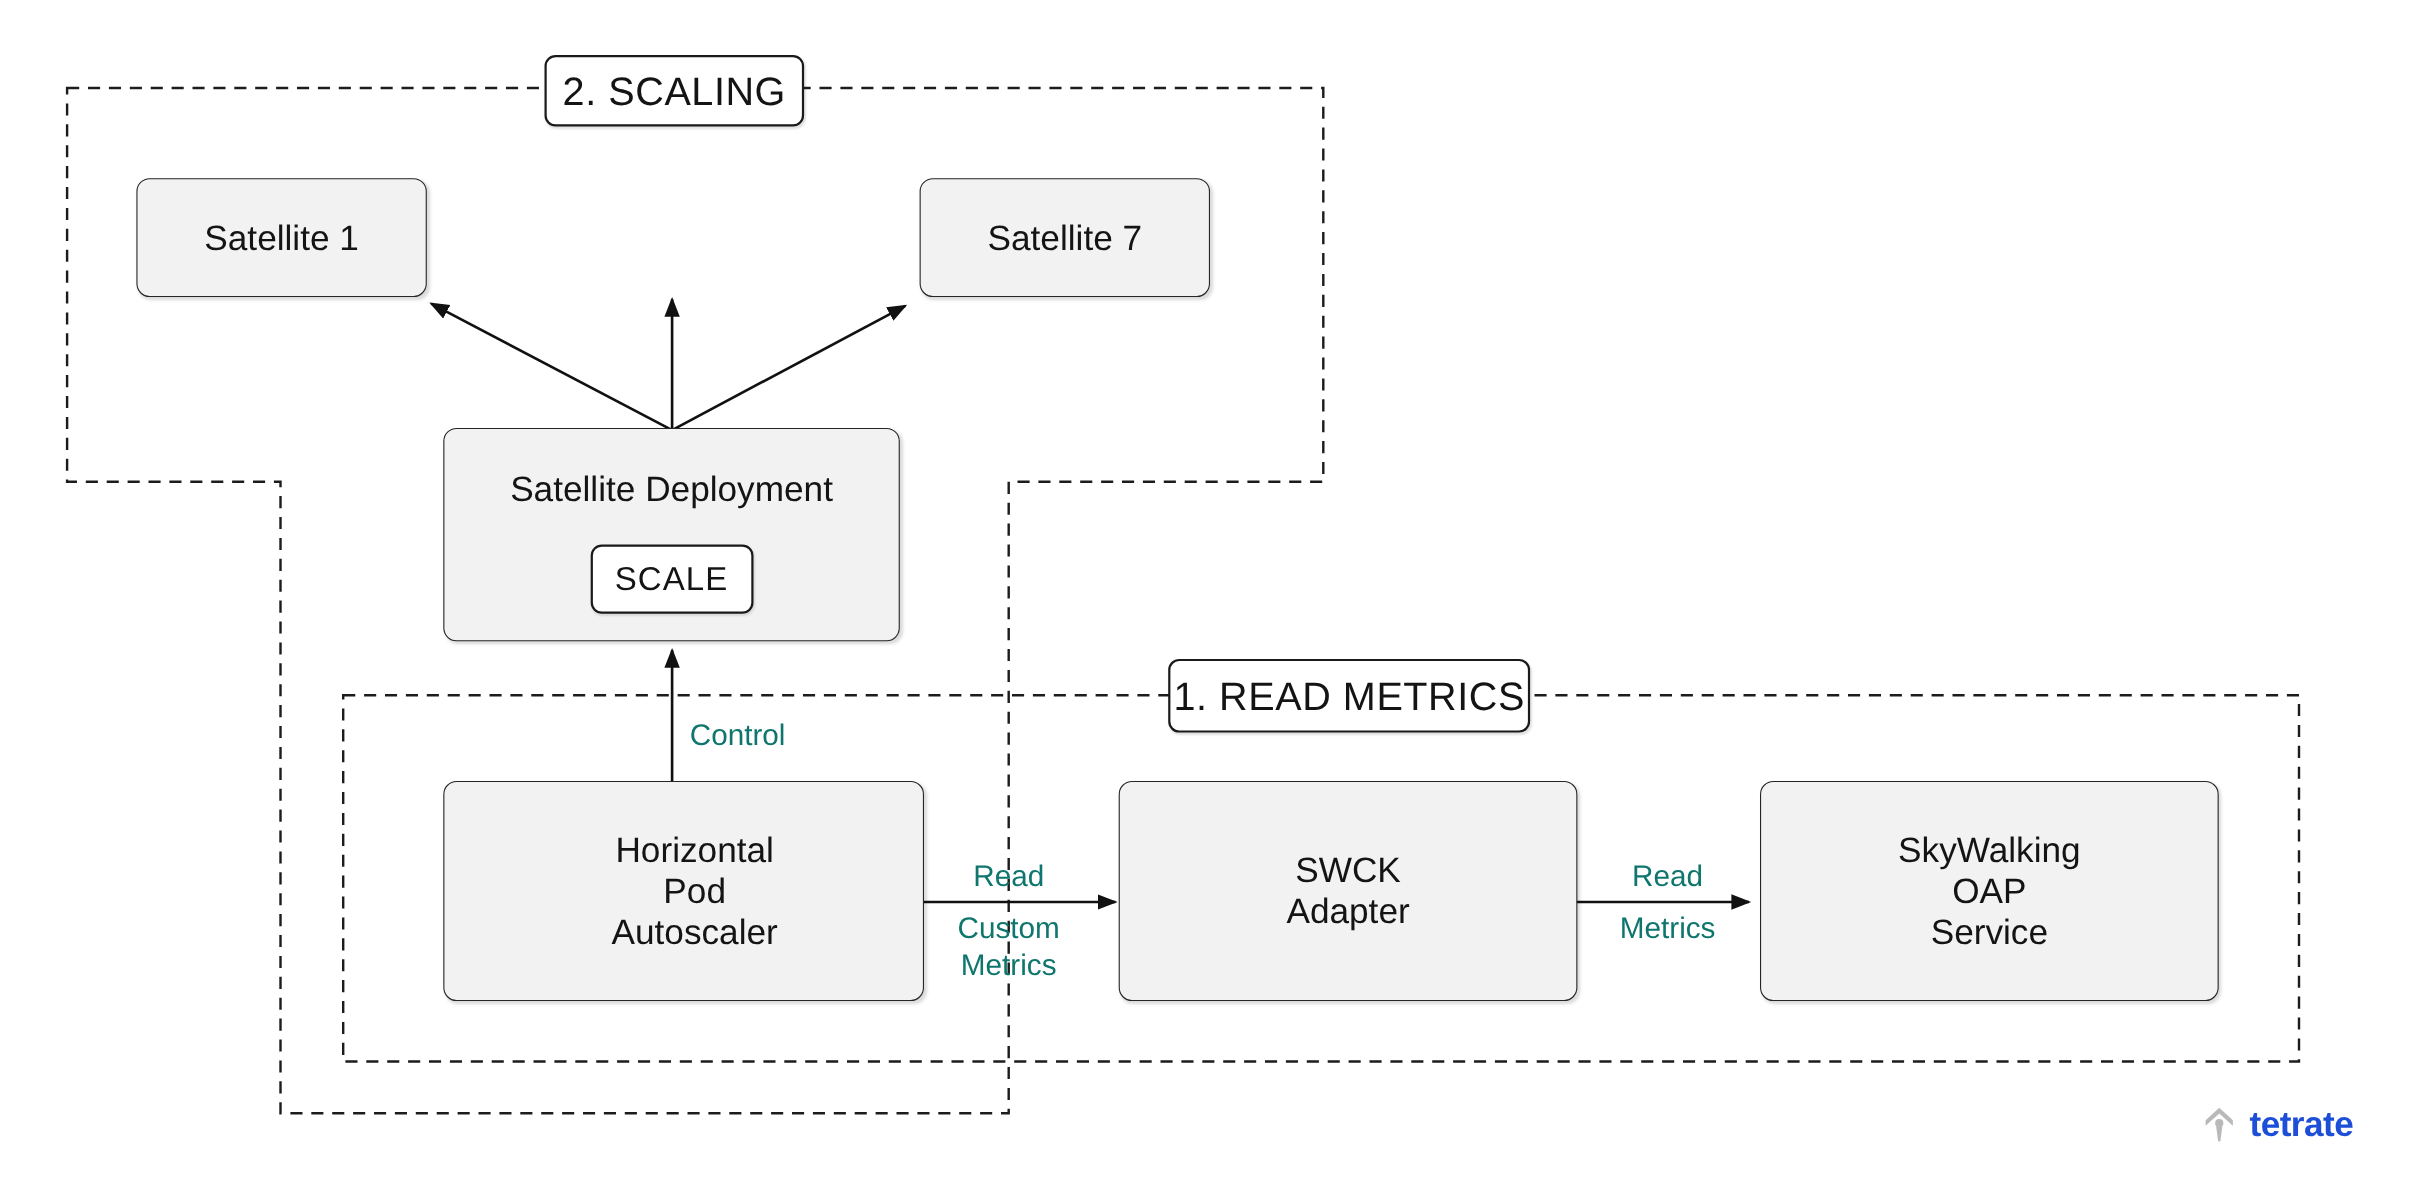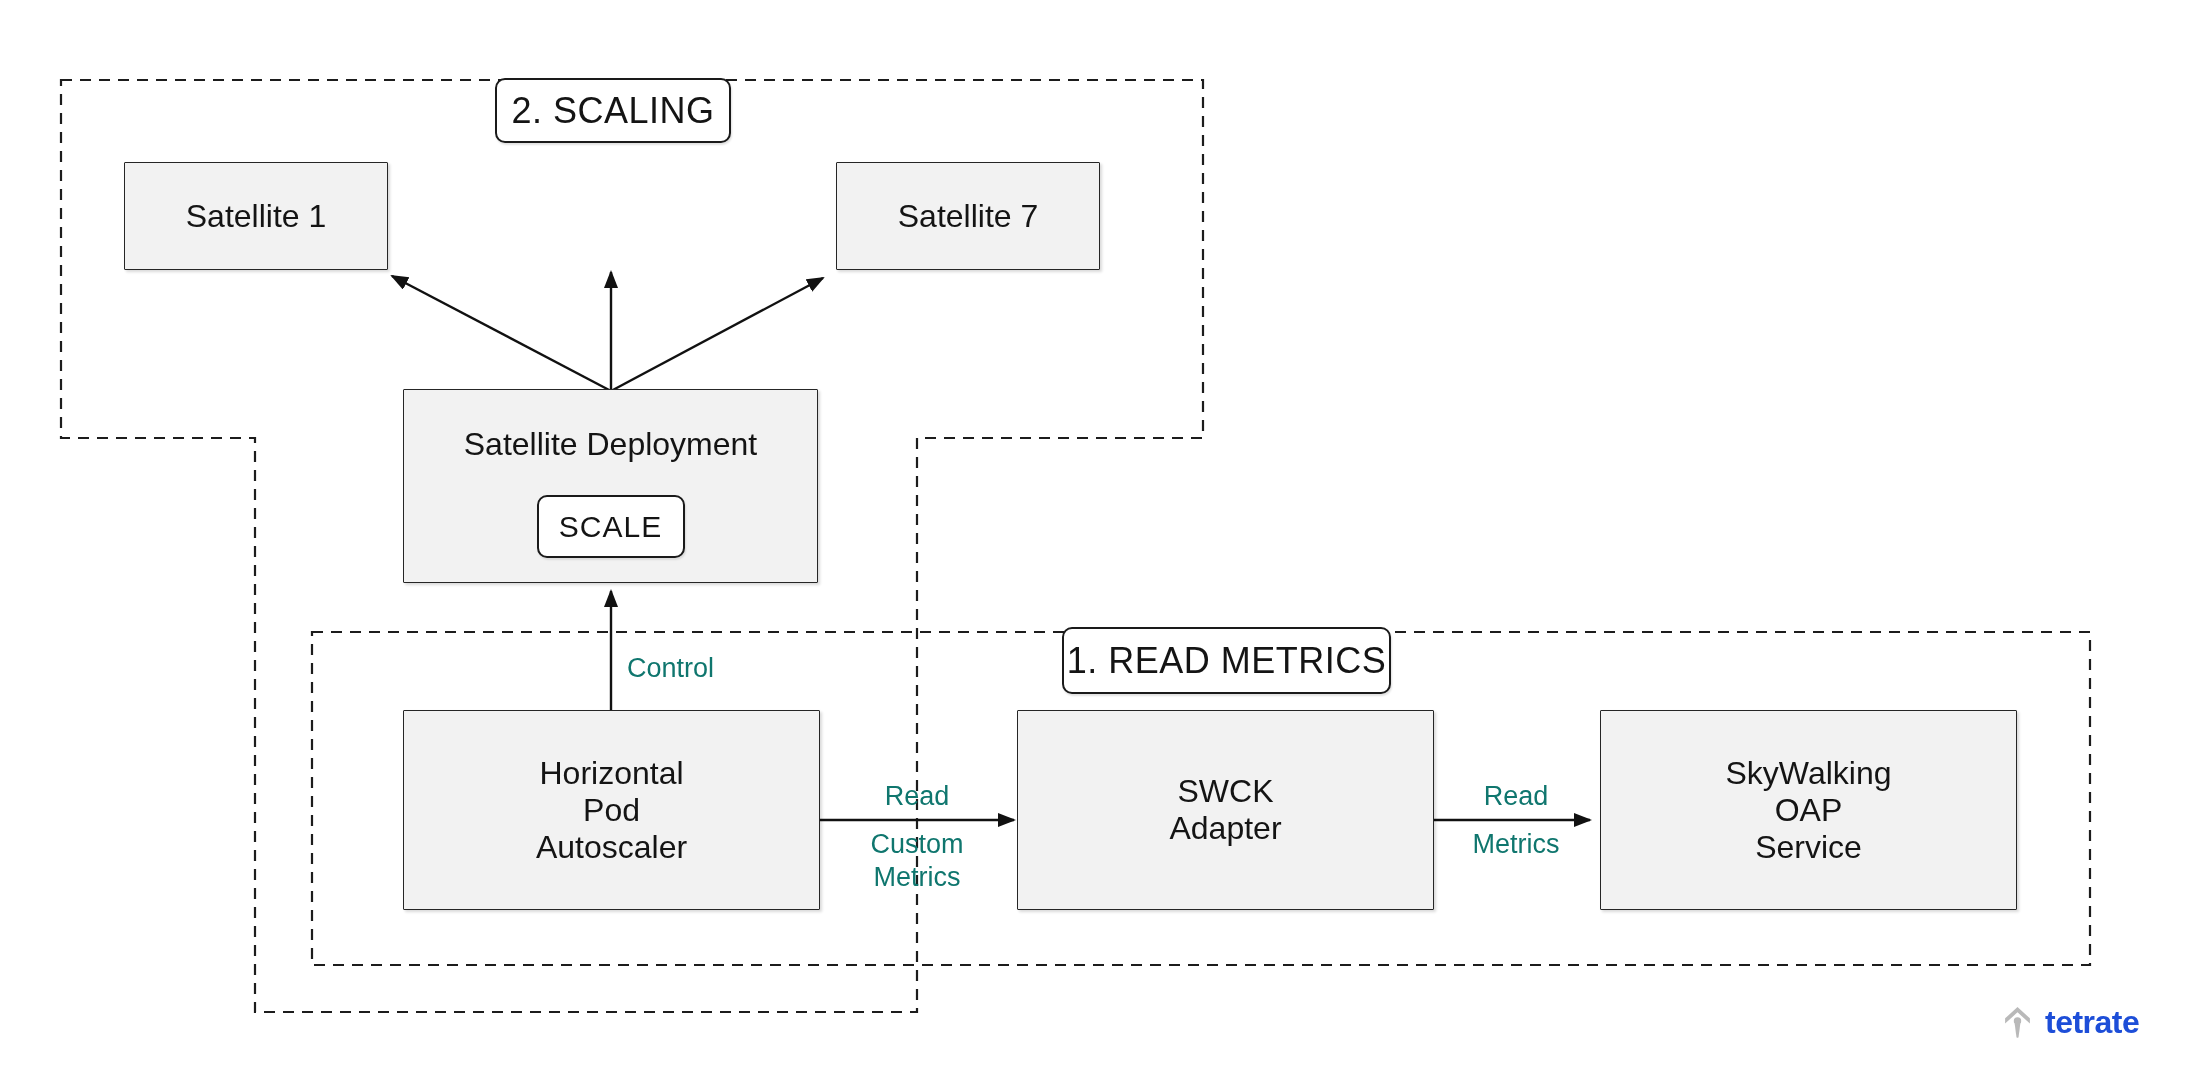--- a/index.html
+++ b/index.html
@@ -14,25 +14,24 @@
   .overlay{position:absolute;left:0;top:0;z-index:1;}
   .dashed-outline{fill:none;stroke:#1c1c1c;stroke-width:2.2;stroke-dasharray:11 8;}
   .edge-line{stroke:#111111;stroke-width:2.4;fill:none;}
 
   .region-label{
     position:absolute;z-index:3;
     background:#ffffff;border:2.5px solid #1a1a1a;border-radius:10px;
     display:flex;align-items:center;justify-content:center;
     font-size:36px;letter-spacing:0.5px;
     box-shadow:1px 2px 2px rgba(0,0,0,0.12);
-    margin-top:28px;
   }
   .node{
     position:absolute;z-index:2;
-    background:#f2f2f2;border:1.6px solid #262626;border-radius:1px;
+    background:#f2f2f2;border:1.6px solid #262626;border-radius:12px;
     box-shadow:2px 2px 3px rgba(0,0,0,0.15);
     display:flex;flex-direction:column;align-items:center;justify-content:center;
     font-size:32px;line-height:37px;text-align:center;
   }
   .node--satellite{width:262px;height:106px;}
   .node--wide{width:415px;height:198px;}
   .node--deployment{
     left:403px;top:389px;width:415px;height:194px;
     justify-content:flex-start;padding-top:36px;box-sizing:border-box;
   }
@@ -94,21 +93,21 @@
     <span>Satellite 7</span>
   </div>
 
   <div class="node node--deployment">
     <span>Satellite Deployment</span>
     <div class="scale-button">
       <span>SCALE</span>
     </div>
   </div>
 
-  <div class="node node--wide" style="left:403px;top:710px;">
+  <div class="node node--wide" style="left:403px;top:710px;padding-left:20px;">
     <div>Horizontal</div>
     <div>Pod</div>
     <div>Autoscaler</div>
   </div>
 
   <div class="node node--wide" style="left:1017px;top:710px;">
     <div>SWCK</div>
     <div>Adapter</div>
   </div>
 

